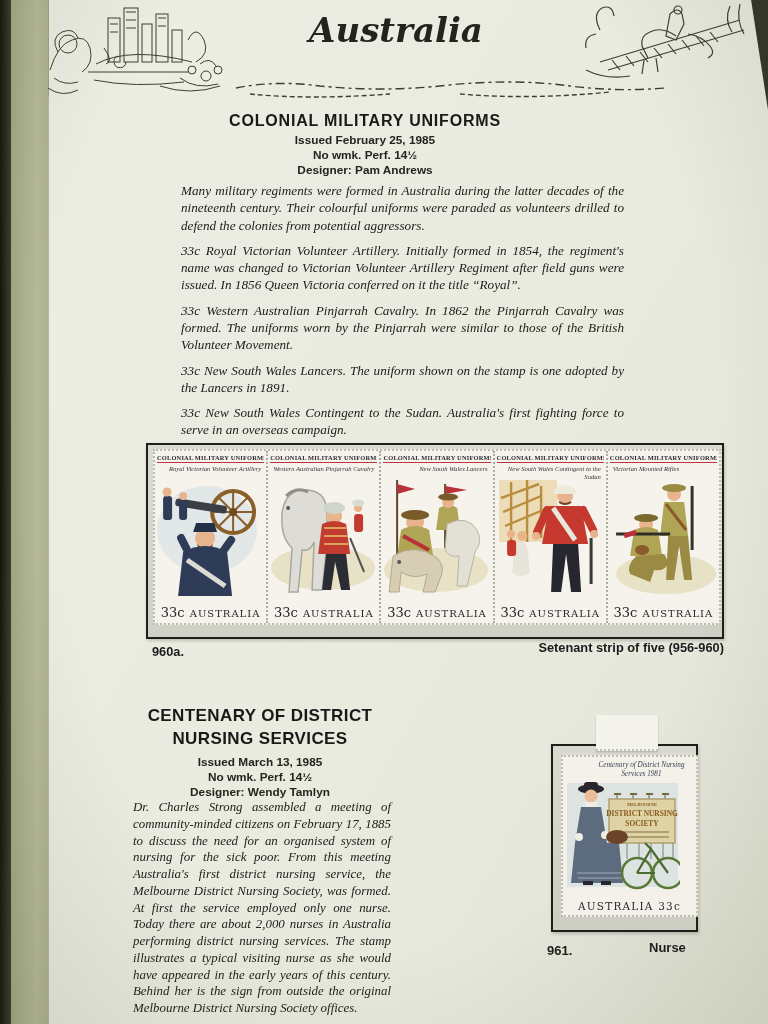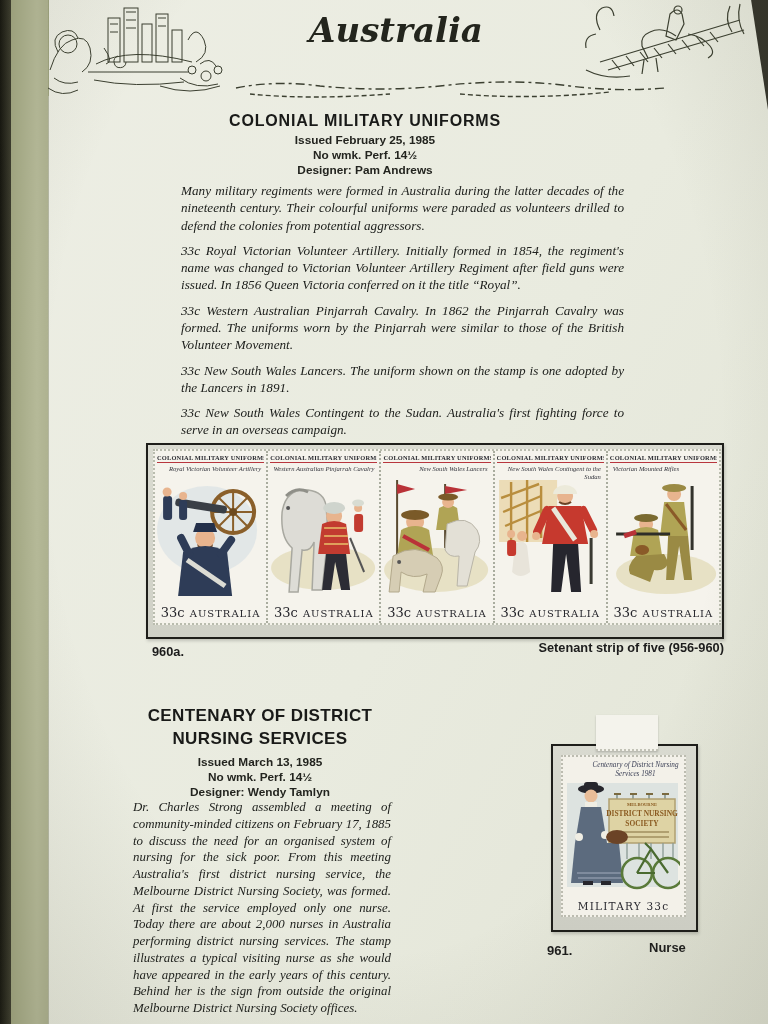--- a/index.html
+++ b/index.html
@@ -62,21 +62,21 @@
   .s2-body{position:absolute;top:799px;left:133px;width:258px;}
   .para2{font-family:"Liberation Serif",serif;font-style:italic;font-size:12.9px;
     line-height:1.30;text-align:justify;color:#20221f;margin:0;}
 
   
   .tab{position:absolute;left:596px;top:715px;width:62px;height:34px;background:#f4f3ec;
     box-shadow:0 1px 2px rgba(0,0,0,.2);border-bottom:2px dotted #c2c2b6;z-index:3;}
   .mount2{position:absolute;left:551px;top:744px;width:147px;height:188px;
     background:linear-gradient(180deg,#d9dad0,#cccdc3);border:2px solid #1e1e1a;box-sizing:border-box;
     box-shadow:1px 2px 3px rgba(0,0,0,.18);z-index:2;}
-  .nurse-stamp{position:absolute;left:8px;top:9px;width:125px;height:162px;background:#f3f1e9;
+  .nurse-stamp{position:absolute;left:8px;top:9px;width:137px;height:162px;background:#f3f1e9;
     border:2px dotted #bcbcb0;box-sizing:border-box;padding-left:24px;}
   .nurse-top{font-family:"Liberation Serif",serif;font-style:italic;font-size:7.2px;
     line-height:1.2;text-align:center;color:#3a3f55;padding-top:4px;}
   .nurse-art{position:absolute;left:2px;top:24px;width:115px;height:112px;}
   .nurse-bottom{position:absolute;bottom:3px;left:0;right:0;text-align:center;
     font-family:"DejaVu Serif",serif;font-size:10.5px;letter-spacing:1.2px;color:#2a2a30;}
   .cat2{position:absolute;left:547px;top:943px;font-size:13px;font-weight:bold;}
   .cap2{position:absolute;left:649px;top:940px;font-size:13px;font-weight:bold;}
 
   .sign-text{font-family:"Liberation Serif",serif;font-weight:bold;fill:#8a5a20;}
@@ -333,21 +333,21 @@
         <path d="M10 62 h44 l4 40 h-52 z" fill="#5c6b7e"></path>
         <path d="M12 92 h46 M13 97 h45" stroke="#8a97a8" stroke-width="1.4"></path>
         <circle cx="14" cy="56" r="4" fill="#f0eee4"></circle>
           <circle cx="40" cy="54" r="4" fill="#f0eee4"></circle>
         <ellipse cx="52" cy="56" rx="11" ry="7" fill="#6b4326"></ellipse>
         <circle cx="72" cy="92" r="15" fill="none" stroke="#5a7a3a" stroke-width="2.6"></circle>
         <circle cx="103" cy="92" r="15" fill="none" stroke="#5a7a3a" stroke-width="2.6"></circle>
         <path d="M72 92 L86 68 L103 92 M86 68 L80 62 M72 92 L90 92" stroke="#4a6a30" stroke-width="2.2" fill="none"></path>
         <path d="M18 102 h10 M36 102 h10" stroke="#26262c" stroke-width="4"></path>
       </svg>
-      <div class="nurse-bottom">MILITARY 33c</div>
+      <div class="nurse-bottom">AUSTRALIA 33c</div>
     </div>
   </div>
 
   <div class="cat2">961.</div>
   <div class="cap2">Nurse</div>
 
   <div class="vignette"></div>
 </div>
 
 </body></html>

